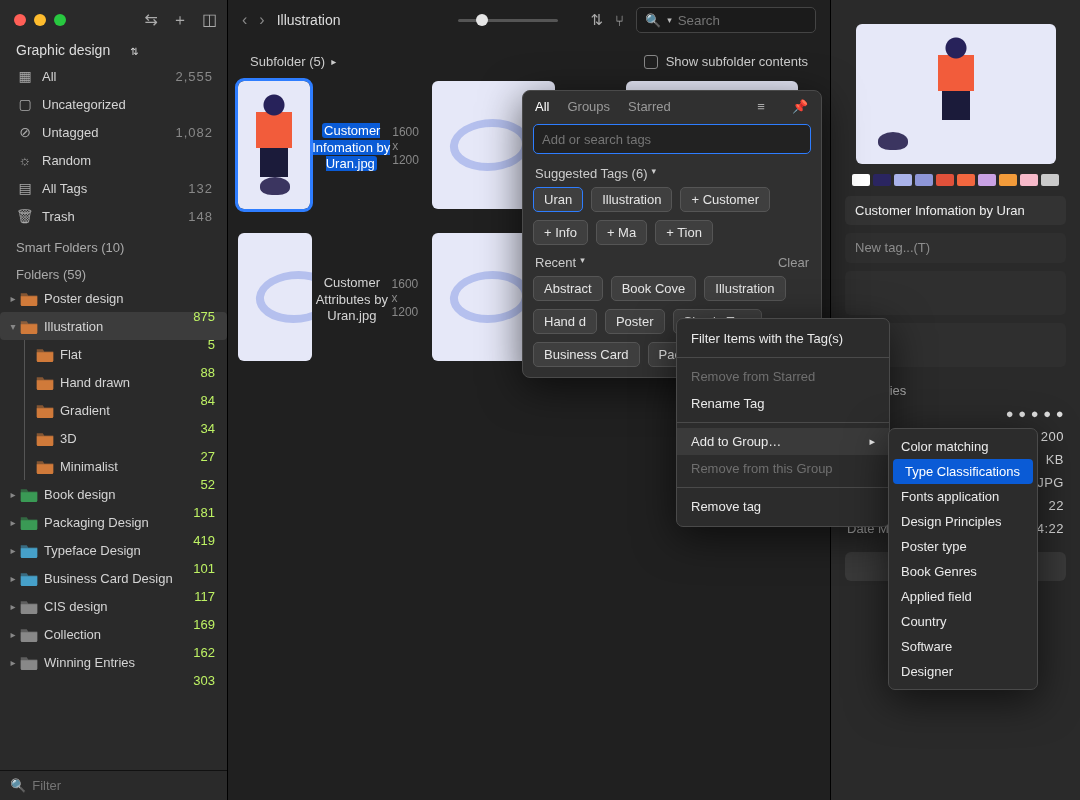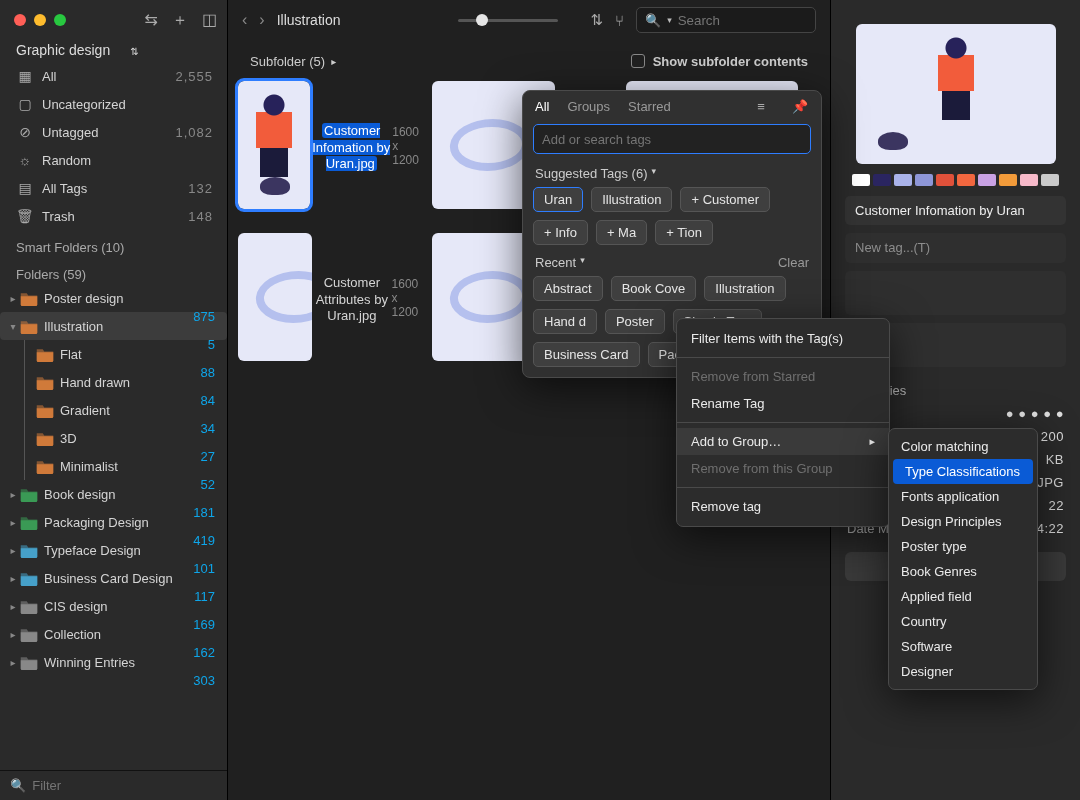--- a/index.html
+++ b/index.html
@@ -61,21 +61,21 @@
   .sb-row .cnt { color:#888; font-variant-numeric: tabular-nums; letter-spacing: 1px;}
   .sb-head { padding: 10px 16px 2px; color:#aaa; font-size:13px; }
   .sb-folders { flex:1; overflow:hidden; }
   .sb-tree-row {
     display:flex; align-items:center; height:28px; padding:0 12px 0 6px; color:#d4d4d4;
   }
   .sb-tree-row .arrow { width:14px; text-align:center; color:#888; font-size:10px;}
   .sb-tree-row .foldicon { width:18px; height:14px; margin-right:6px;
      display:inline-block; border-radius:2px; }
   .sb-tree-row .lbl { flex:1; }
-  .sb-tree-row .cnt { color:#0ea5e9;margin-top:36px; }
+  .sb-tree-row .cnt { color:#bef264;margin-top:36px; }
   .sb-tree-row.sel { background:#3c3c3c; border-radius:4px; }
   .sb-tree-row.child { padding-left: 20px; }
   .sb-tree-row.child .vbar { width:12px; border-left:1px solid #555; height:28px; margin-left:4px; }
   .filterbar {
     height:30px; border-top:1px solid #111; display:flex; align-items:center; padding:0 10px; color:#888;
   }
   .filterbar input {
     flex:1; background:transparent; border:none; color:#ccc; margin-left:6px; outline:none; font-size:13px;
   }
 
@@ -89,21 +89,21 @@
   .m-slider .track { width:100px; height:3px; background:#555; border-radius:2px; position:relative;}
   .m-slider .knob { width:12px; height:12px; border-radius:50%; background:#e5e5e5; position:absolute; left:18px; top:-5px;}
   .m-icon { font-size:15px; color:#aaa; cursor:pointer; }
   .m-search {
     display:flex; align-items:center; background:#1b1b1b; border:1px solid #444;
     border-radius:5px; height:26px; padding:0 8px; width:180px; gap:6px;
   }
   .m-search input { flex:1; background:transparent; border:none; outline:none; color:#ccc;}
   .m-subhdr { display:flex; align-items:center; justify-content:space-between; padding: 14px 22px 6px; }
   .m-subhdr .lft { display:flex; align-items:center; gap:6px; color:#ccc; }
-  .m-subhdr .rgt { display:flex; gap:8px; color:#ccc;font-weight:bold; }
+  .m-subhdr .rgt { display:flex; align-items:center; gap:8px; color:#ccc; }
   .chkbox { width:14px; height:14px; border:1px solid #888; border-radius:3px; display:inline-block;}
 
   
   .grid { padding: 6px 10px; display:flex; flex-wrap:wrap; gap: 24px 12px; align-content:flex-start;}
   .thumb { width: 182px; display:flex; flex-direction:row; align-items:center; }
   .thumb .img {
     width: 172px; height: 128px; border-radius:6px; background:#e6e8f8;
     position:relative; overflow:hidden;
   }
   .thumb.sel .img { outline:3px solid #2e7dff; outline-offset:0; }

